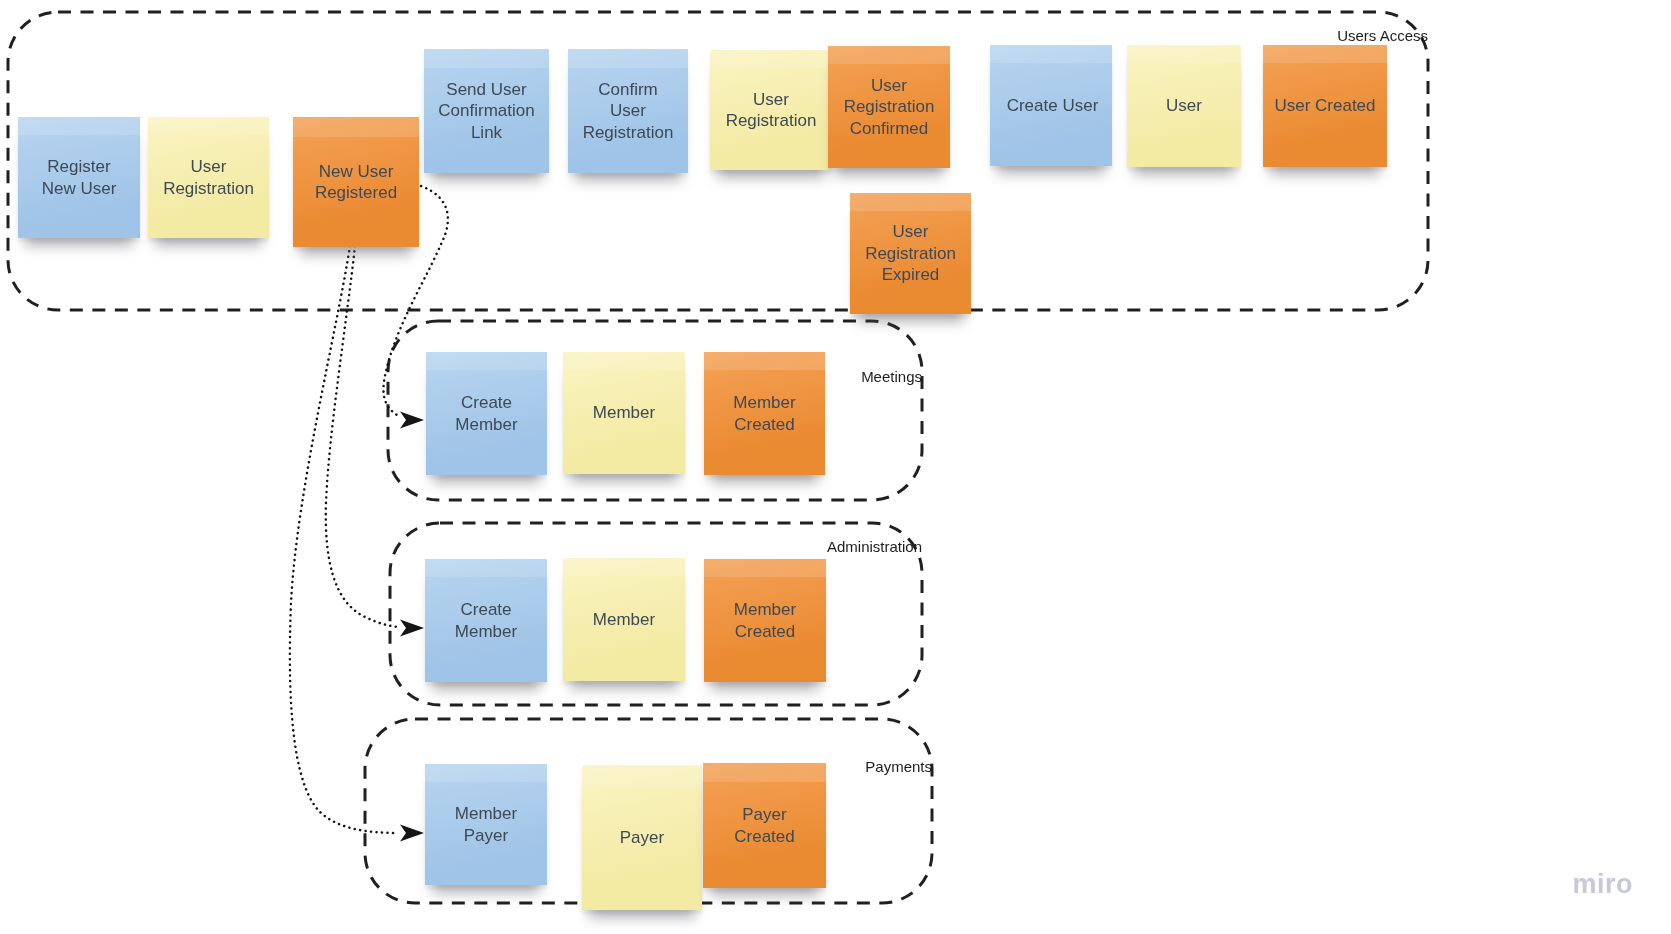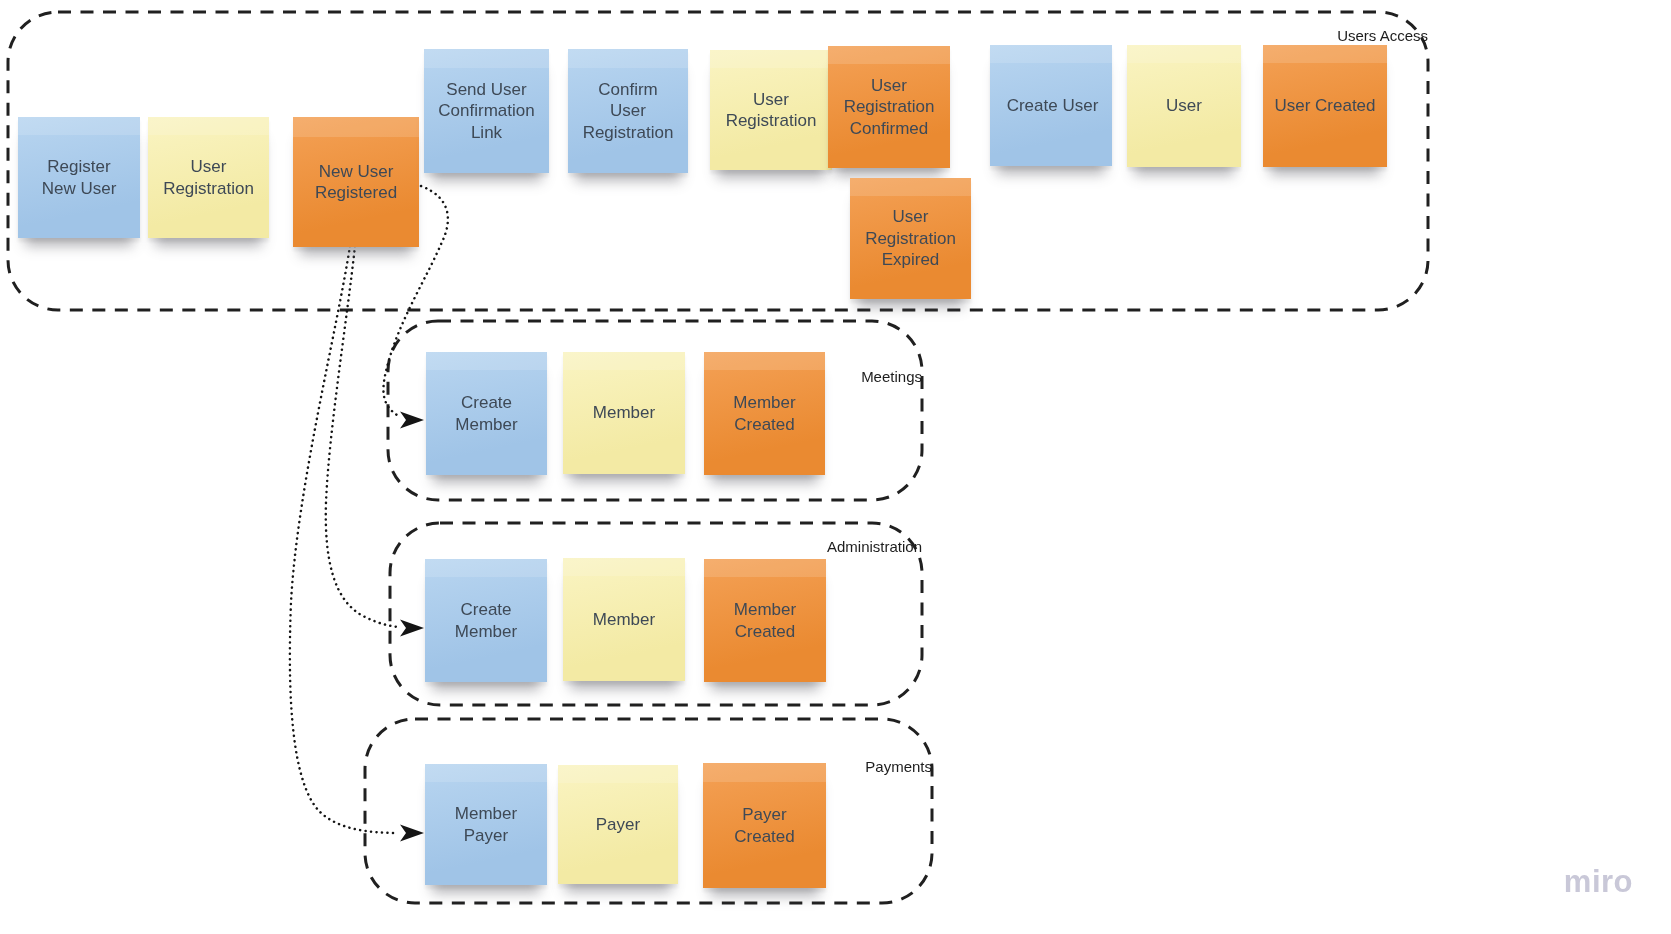--- a/index.html
+++ b/index.html
@@ -24,21 +24,21 @@
     padding:4px 10px; box-sizing:border-box;
     box-shadow: 0 4px 3px rgba(0,0,0,0.06), 0 15px 12px -7px rgba(90,90,100,0.45);
   }
   .note::before {
     content:''; position:absolute; left:0; top:0; right:0; height:15%;
     background:rgba(255,255,255,0.14);
   }
   .note span { position:relative; }
   .watermark {
     position:absolute; right:38px; bottom:34px;
-    font-size:31px; font-weight:bold; letter-spacing:0.5px;
+    font-size:27px; font-weight:bold; letter-spacing:0.5px;
   }
 </style>
 </head>
 <body>
 
 <div class="board" id="board">
   <svg class="layer" id="layer" viewBox="0 0 1671 934" xmlns="http://www.w3.org/2000/svg">
       <rect x="8" y="12" width="1420" height="298" rx="50" class="group-outline" stroke="#202020"></rect>
       <rect x="388" y="321" width="534" height="179" rx="50" class="group-outline" stroke="#202020"></rect>
       <rect x="390" y="523" width="532" height="182" rx="50" class="group-outline" stroke="#202020"></rect>
@@ -66,21 +66,21 @@
     </div>
     <div class="note" style="left: 568px; top: 49px; width: 120px; height: 124px; background: linear-gradient(168deg, rgb(184, 213, 240) 0%, rgb(160, 196, 231) 75%); color: rgb(62, 73, 86);">
       <span>Confirm User Registration</span>
     </div>
     <div class="note" style="left: 710px; top: 50px; width: 122px; height: 120px; background: linear-gradient(168deg, rgb(250, 244, 194) 0%, rgb(243, 234, 164) 75%); color: rgb(62, 73, 86);">
       <span>User Registration</span>
     </div>
     <div class="note" style="left: 828px; top: 46px; width: 122px; height: 122px; background: linear-gradient(168deg, rgb(244, 161, 86) 0%, rgb(234, 138, 49) 75%); color: rgb(62, 73, 86);">
       <span>User Registration Confirmed</span>
     </div>
-    <div class="note" style="left: 850px; top: 178px; width: 121px; height: 121px; background: linear-gradient(168deg, rgb(244, 161, 86) 0%, rgb(234, 138, 49) 75%); color: rgb(62, 73, 86);">
+    <div class="note" style="left: 850px; top: 193px; width: 121px; height: 121px; background: linear-gradient(168deg, rgb(244, 161, 86) 0%, rgb(234, 138, 49) 75%); color: rgb(62, 73, 86);">
       <span>User Registration Expired</span>
     </div>
     <div class="note" style="left: 990px; top: 45px; width: 122px; height: 121px; background: linear-gradient(168deg, rgb(184, 213, 240) 0%, rgb(160, 196, 231) 75%); color: rgb(62, 73, 86); padding-left: 13px;">
       <span>Create User</span>
     </div>
     <div class="note" style="left: 1127px; top: 45px; width: 114px; height: 122px; background: linear-gradient(168deg, rgb(250, 244, 194) 0%, rgb(243, 234, 164) 75%); color: rgb(62, 73, 86);">
       <span>User</span>
     </div>
     <div class="note" style="left: 1263px; top: 45px; width: 124px; height: 122px; background: linear-gradient(168deg, rgb(244, 161, 86) 0%, rgb(234, 138, 49) 75%); color: rgb(62, 73, 86);">
       <span>User Created</span>
@@ -102,19 +102,19 @@
     <div class="note" style="left: 563px; top: 558px; width: 122px; height: 123px; background: linear-gradient(168deg, rgb(250, 244, 194) 0%, rgb(243, 234, 164) 75%); color: rgb(62, 73, 86);">
       <span>Member</span>
     </div>
     <div class="note" style="left: 704px; top: 559px; width: 122px; height: 123px; background: linear-gradient(168deg, rgb(244, 161, 86) 0%, rgb(234, 138, 49) 75%); color: rgb(62, 73, 86);">
       <span>Member Created</span>
     </div>
     <div class="group-title" style="left: 365px; top: 733px; width: 567px; color: rgb(29, 29, 29); margin-top: 24px;">Payments</div>
     <div class="note" style="left: 425px; top: 764px; width: 122px; height: 121px; background: linear-gradient(168deg, rgb(184, 213, 240) 0%, rgb(160, 196, 231) 75%); color: rgb(62, 73, 86);">
       <span>Member Payer</span>
     </div>
-    <div class="note" style="left: 558px; top: 765px; width: 120px; height: 119px; background: linear-gradient(168deg, rgb(250, 244, 194) 0%, rgb(243, 234, 164) 75%); color: rgb(62, 73, 86);">
+    <div class="note" style="left: 582px; top: 765px; width: 120px; height: 145px; background: linear-gradient(168deg, rgb(250, 244, 194) 0%, rgb(243, 234, 164) 75%); color: rgb(62, 73, 86);">
       <span>Payer</span>
     </div>
     <div class="note" style="left: 703px; top: 763px; width: 123px; height: 125px; background: linear-gradient(168deg, rgb(244, 161, 86) 0%, rgb(234, 138, 49) 75%); color: rgb(62, 73, 86);">
       <span>Payer Created</span>
     </div>
   </div>
 
 </body></html>

